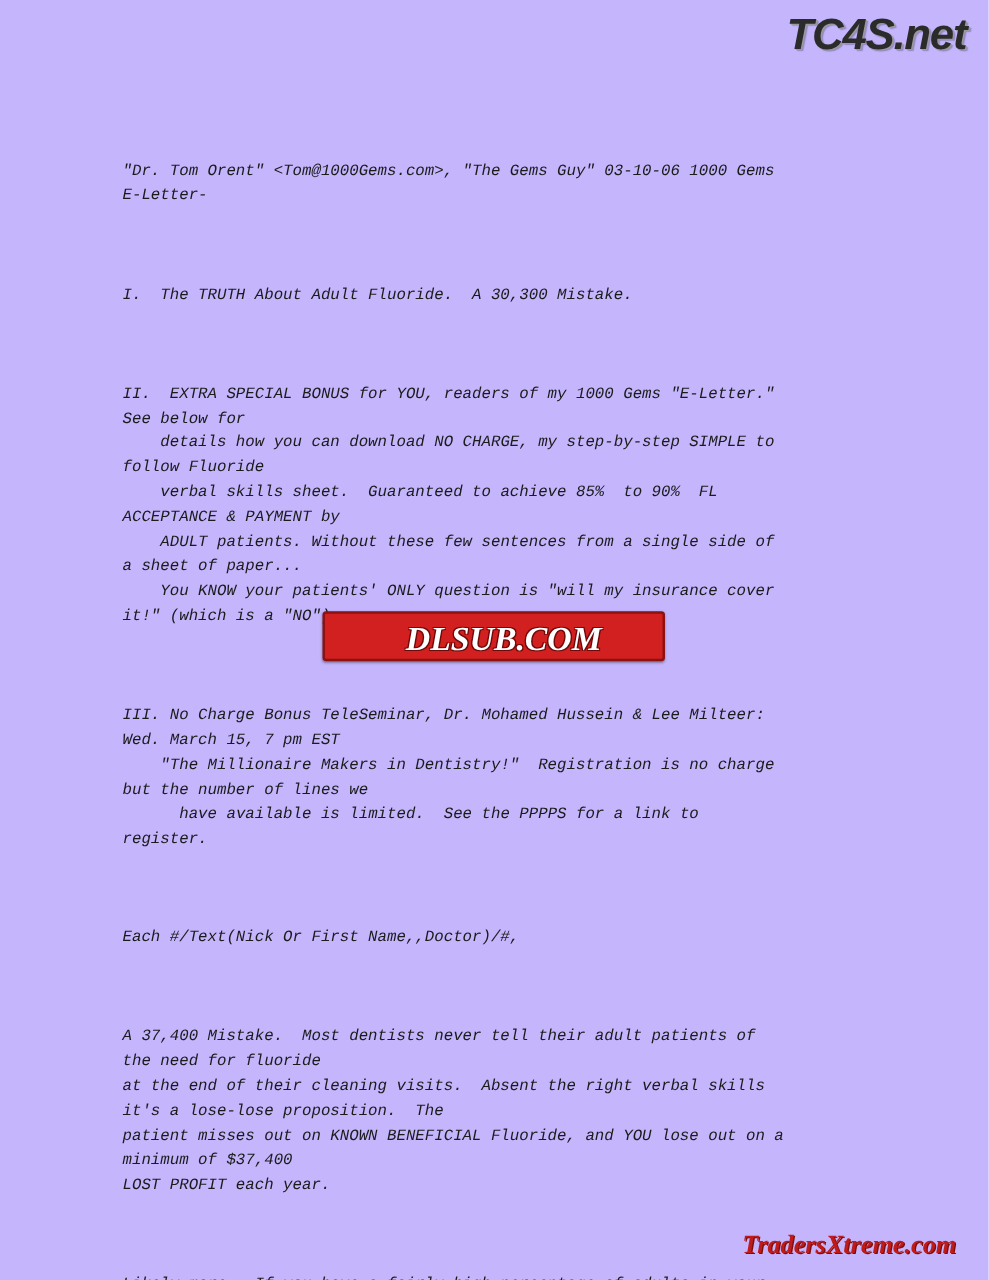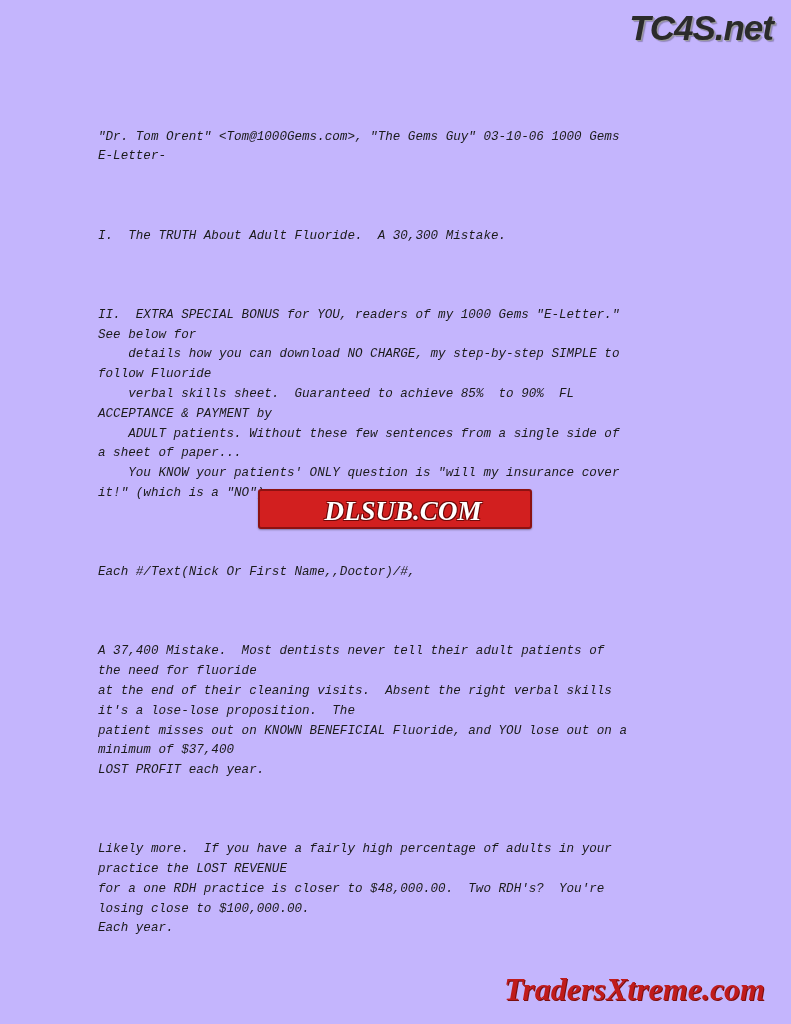--- a/index.html
+++ b/index.html
@@ -36,21 +36,21 @@
     white-space: nowrap;
   }
 
   
   .brand-bottom {
     position: absolute;
     bottom: 16px;
     right: 26px;
     font-family: "Liberation Serif", serif;
     font-weight: bold;
-    font-size: 32px;
+    font-size: 21px;
     color: #c01b1b;
     text-shadow: 1px 1px 0 #7a0f0f;
     white-space: nowrap;
   }
 
   
   .letter {
     position: absolute;
     left: 98px;
     top: 88px;
@@ -108,20 +108,26 @@
     <p class="para">II.  EXTRA SPECIAL BONUS for YOU, readers of my 1000 Gems "E-Letter."
 See below for
     details how you can download NO CHARGE, my step-by-step SIMPLE to
 follow Fluoride
     verbal skills sheet.  Guaranteed to achieve 85%  to 90%  FL
 ACCEPTANCE &amp; PAYMENT by
     ADULT patients. Without these few sentences from a single side of
 a sheet of paper...
     You KNOW your patients' ONLY question is "will my insurance cover
 it!" (which is a "NO")</p>
+    <p class="para">III. No Charge Bonus TeleSeminar, Dr. Mohamed Hussein &amp; Lee Milteer:
+Wed. March 15, 7 pm EST
+    "The Millionaire Makers in Dentistry!"  Registration is no charge
+but the number of lines we
+      have available is limited.  See the PPPPS for a link to
+register.</p>
     <p class="para">Each #/Text(Nick Or First Name,,Doctor)/#,</p>
     <p class="para">A 37,400 Mistake.  Most dentists never tell their adult patients of
 the need for fluoride
 at the end of their cleaning visits.  Absent the right verbal skills
 it's a lose-lose proposition.  The
 patient misses out on KNOWN BENEFICIAL Fluoride, and YOU lose out on a
 minimum of $37,400
 LOST PROFIT each year.</p>
     <p class="para">Likely more.  If you have a fairly high percentage of adults in your
 practice the LOST REVENUE

